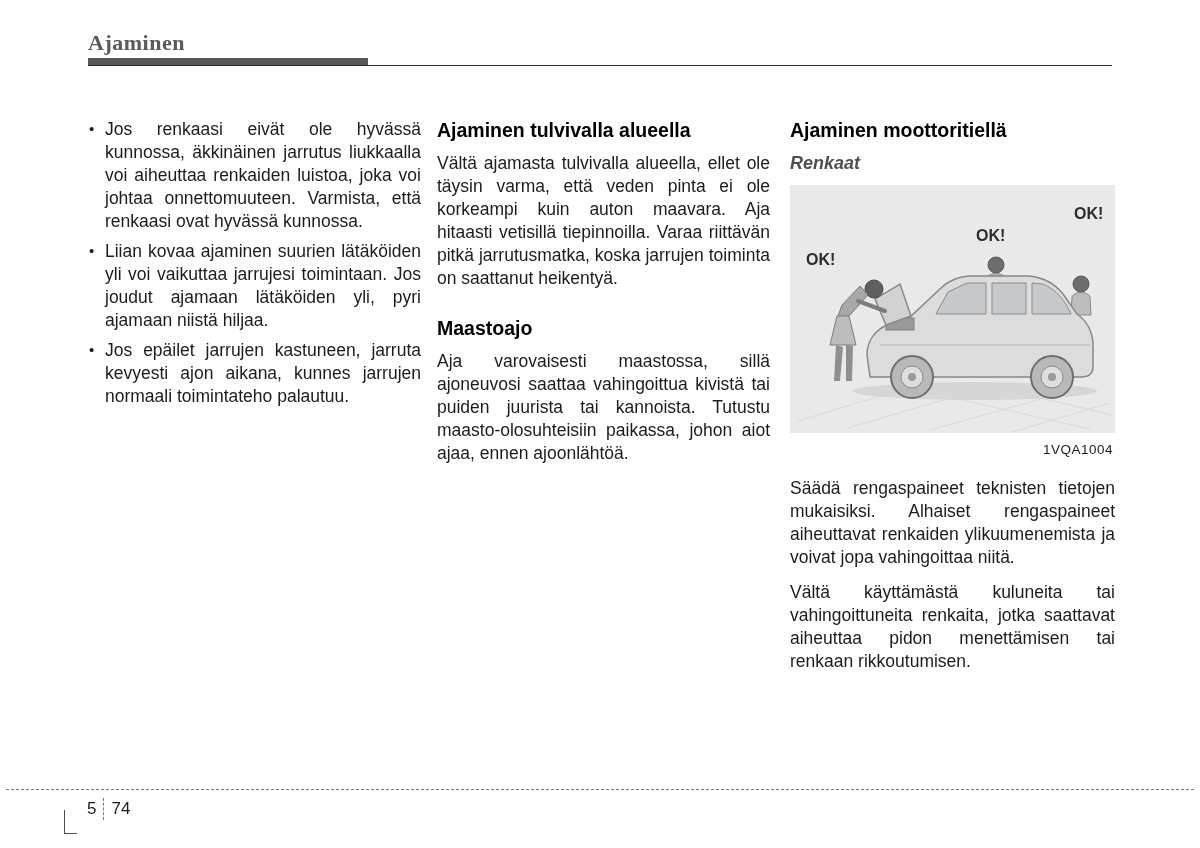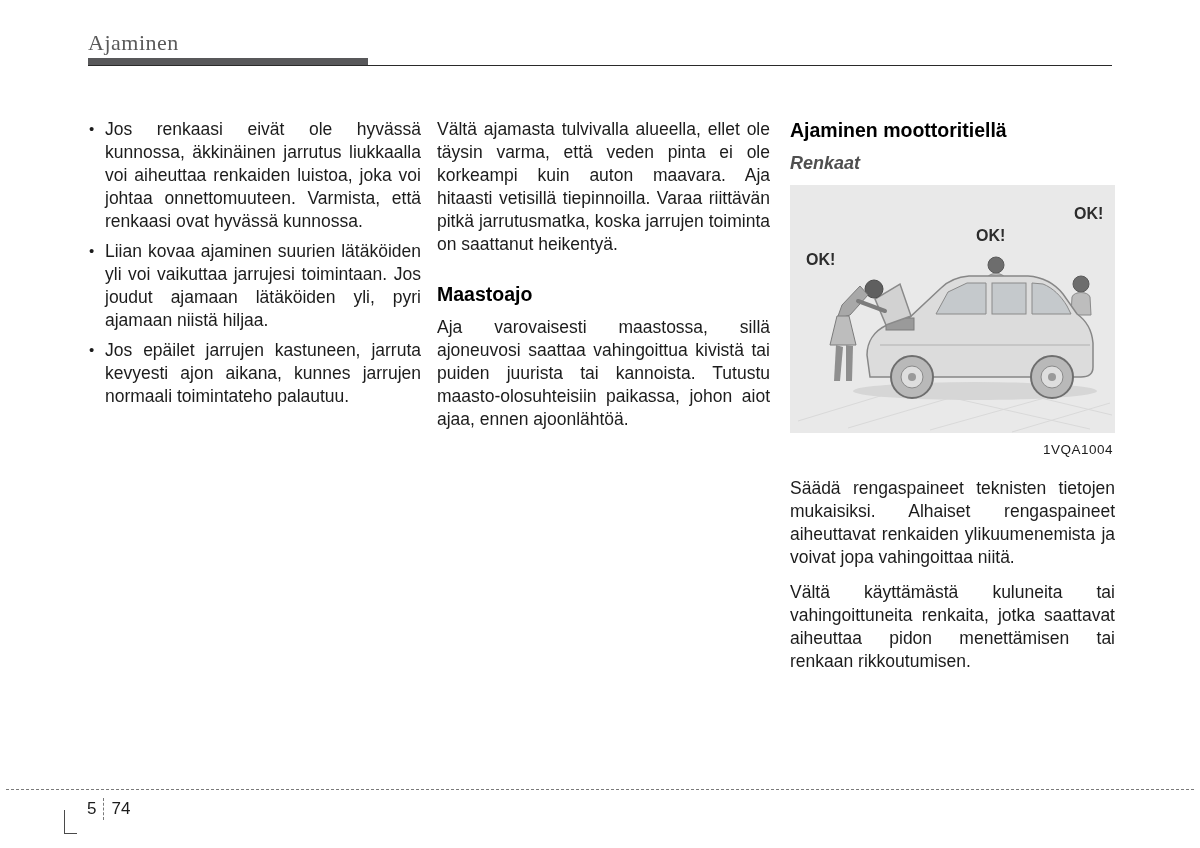--- a/index.html
+++ b/index.html
@@ -5,21 +5,21 @@
   * { margin:0; padding:0; box-sizing:border-box; }
   html,body { background:#ffffff; }
   .page {
     position:relative; width:1200px; height:848px; background:#ffffff;
     font-family:"Liberation Sans", sans-serif; color:#1c1c1c; overflow:hidden;
   }
 
   
   .doc-header-title {
     position:absolute; left:88px; top:30px;
-    font-family:"Liberation Serif", serif; font-size:22px; font-weight:normal;
+    font-family:"Liberation Serif", serif; font-size:22px; font-weight:bold;
     color:#5a5a5a; letter-spacing:0.5px;
   }
   .header-bar { position:absolute; left:88px; top:58px; width:280px; height:8px; background:#58585a; }
   .header-rule { position:absolute; left:88px; top:65px; width:1024px; border-top:1.5px solid #2a2a2a; }
 
   
   .col { position:absolute; top:118px; font-size:17.5px; line-height:23px; text-align:justify; hyphens:auto; }
   .col1 { left:88px;  width:333px; }
   .col2 { left:437px; width:333px; }
   .col3 { left:790px; width:325px; }
@@ -78,20 +78,21 @@
 
   <div class="col col1">
     <ul class="bullets">
       <li>Jos renkaasi eivät ole hyvässä kunnossa, äkkinäinen jarrutus liukkaalla voi aiheuttaa renkaiden luistoa, joka voi johtaa onnettomuuteen. Varmista, että renkaasi ovat hyvässä kunnossa.</li>
       <li>Liian kovaa ajaminen suurien lätäköiden yli voi vaikuttaa jarrujesi toimintaan. Jos joudut ajamaan lätäköiden yli, pyri ajamaan niistä hiljaa.</li>
       <li>Jos epäilet jarrujen kastuneen, jarruta kevyesti ajon aikana, kunnes jarrujen normaali toimintateho palautuu.</li>
     </ul>
   </div>
 
   <div class="col col2">
+    <h2 class="section">Ajaminen tulvivalla alueella</h2>
     <p class="body">Vältä ajamasta tulvivalla alueella, ellet ole täysin varma, että veden pinta ei ole korkeampi kuin auton maavara. Aja hitaasti vetisillä tiepinnoilla. Varaa riittävän pitkä jarrutusmatka, koska jarrujen toiminta on saattanut heikentyä.</p>
     <h2 class="section section-gap">Maastoajo</h2>
     <p class="body">Aja varovaisesti maastossa, sillä ajoneuvosi saattaa vahingoittua kivistä tai puiden juurista tai kannoista. Tutustu maasto-olosuhteisiin paikassa, johon aiot ajaa, ennen ajoonlähtöä.</p>
   </div>
 
   <div class="col col3">
     <h2 class="section">Ajaminen moottoritiellä</h2>
     <div class="sub-heading">Renkaat</div>
 
     <div class="illustration-box">

